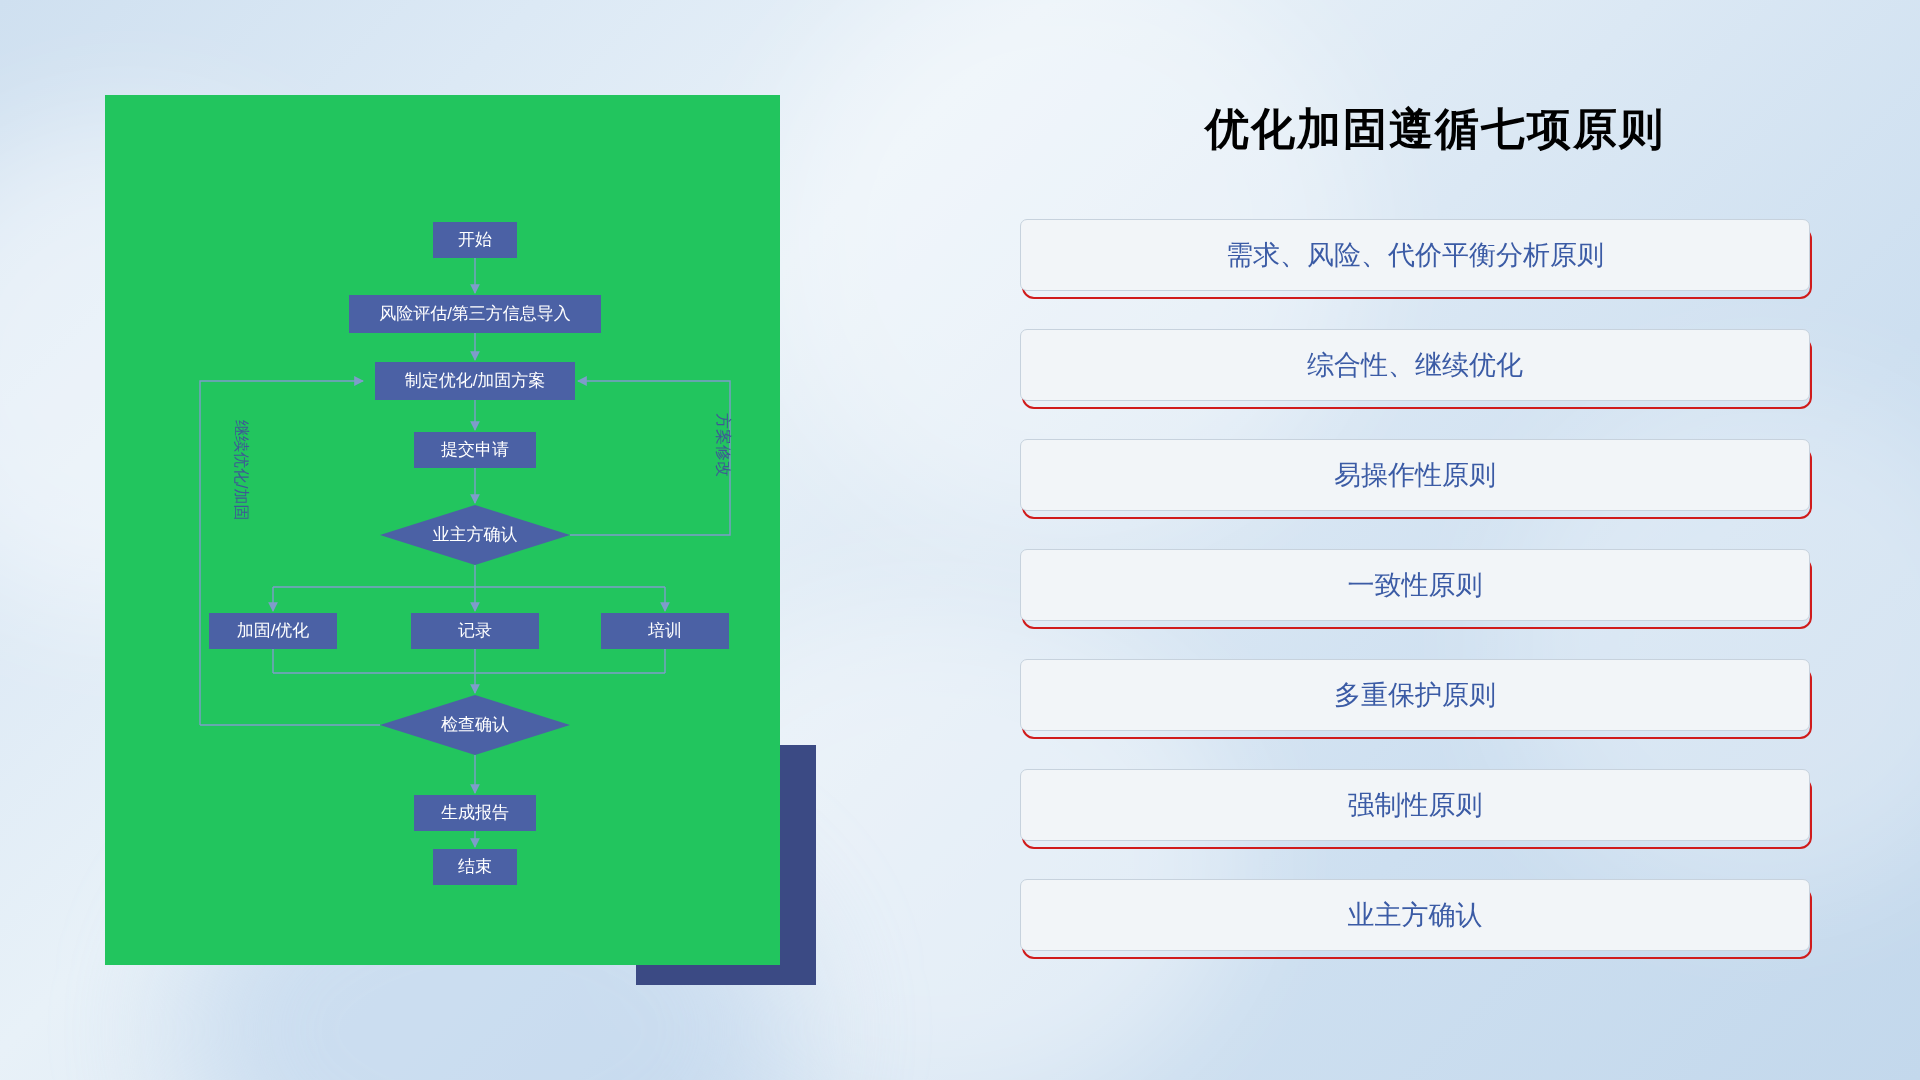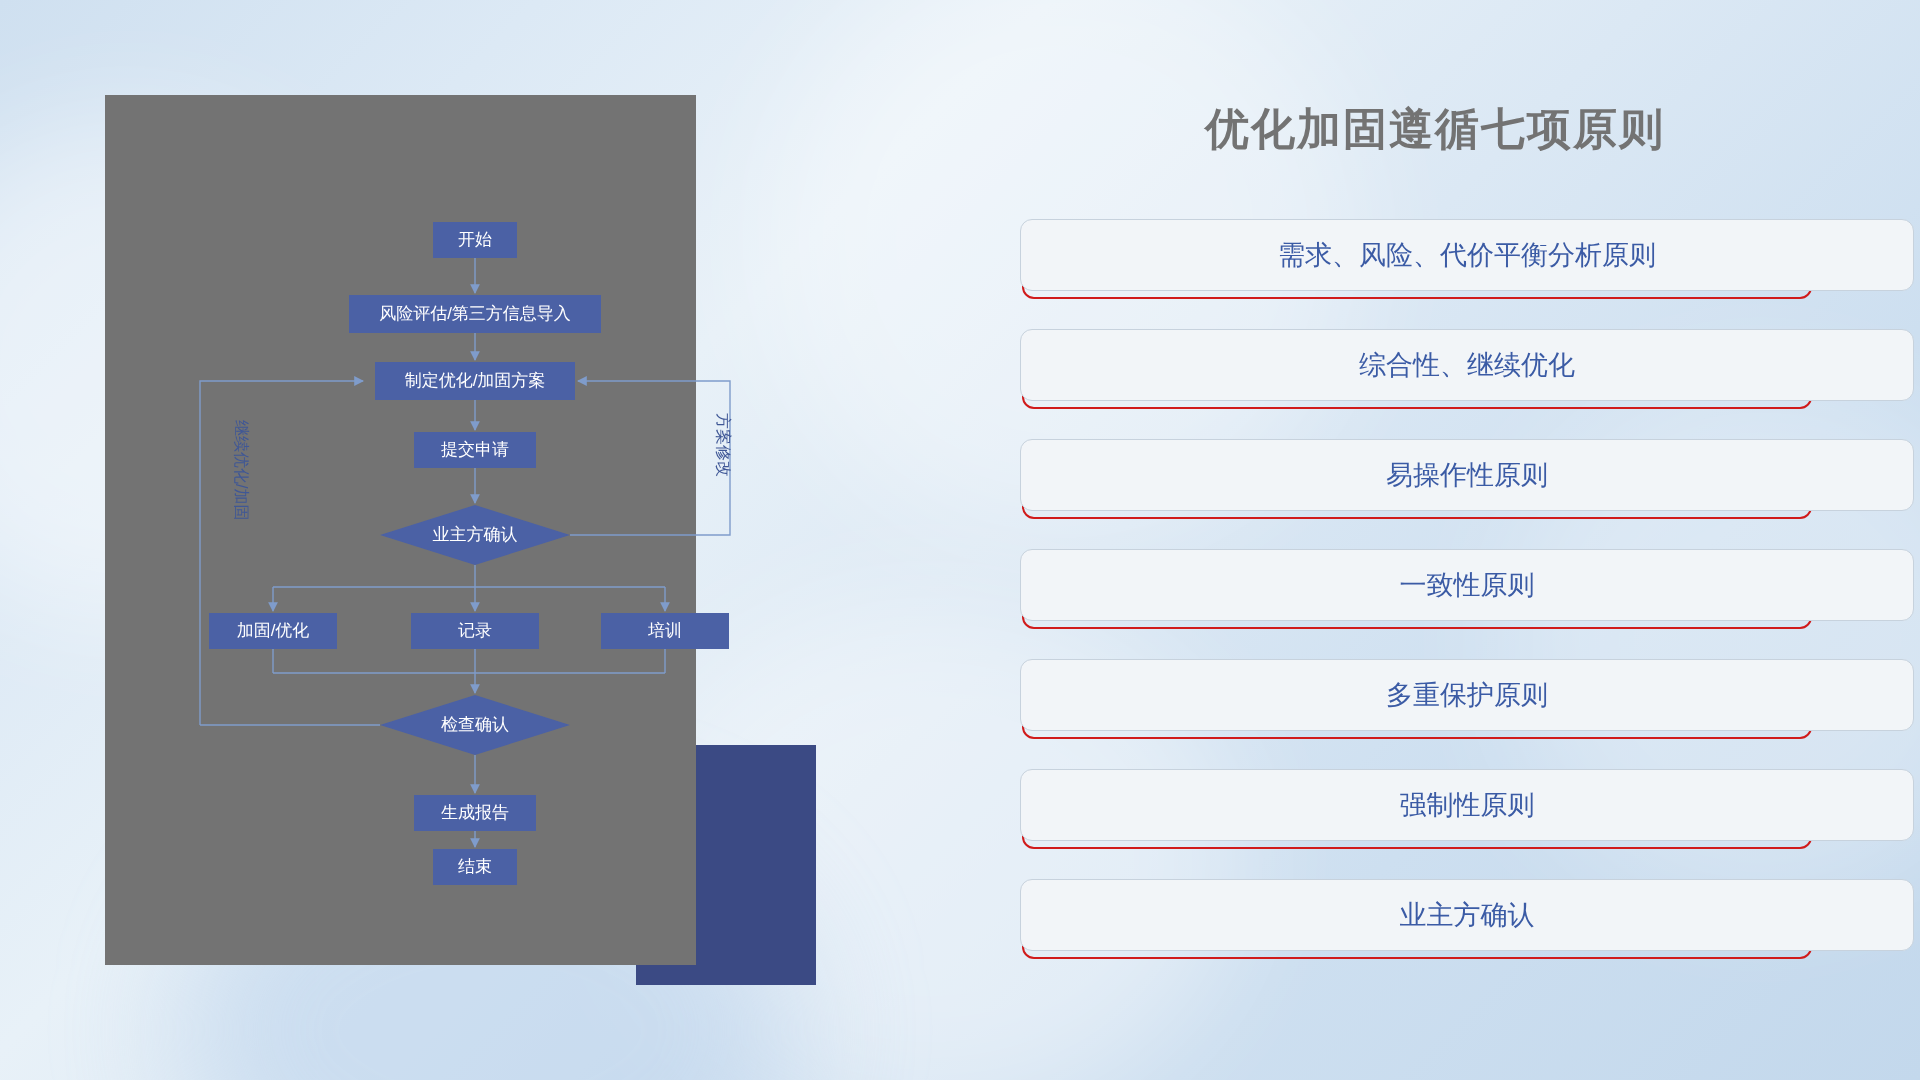--- a/index.html
+++ b/index.html
@@ -34,23 +34,23 @@
     top: 745px;
     width: 180px;
     height: 240px;
     background: #3b4a84;
     z-index: 1;
   }
   #flow-card {
     position: absolute;
     left: 105px;
     top: 95px;
-    width: 591px;
+    width: 675px;
     height: 870px;
-    background: #737373;
+    background: #22c55e;
     z-index: 2;
   }
   #flow-svg { position: absolute; left: 0; top: 0; }
 
   .node-label {
     font-size: 17px;
     fill: #ffffff;
     font-family: "Liberation Sans", sans-serif;
     dominant-baseline: middle;
     text-anchor: middle;
@@ -65,21 +65,21 @@
   #right-panel {
     position: absolute;
     left: 1020px;
     top: 100px;
     width: 830px;
     z-index: 3;
   }
   #panel-title {
     font-size: 44px;
     font-weight: bold;
-    color: #737373;
+    color: #000000;
     text-align: center;
     letter-spacing: 2px;
     margin: 0 0 60px 0;
     font-family: "Liberation Sans", sans-serif;
   }
   .principle-row {
     position: relative;
     height: 72px;
     margin-bottom: 38px;
   }
@@ -90,26 +90,26 @@
     width: 790px;
     height: 72px;
     border: 2px solid #d01b1b;
     border-radius: 12px;
     box-sizing: border-box;
   }
   .principle-card {
     position: absolute;
     left: 0;
     top: 0;
-    width: 894px;
+    width: 790px;
     height: 72px;
     box-sizing: border-box;
     background: #f2f5f8;
     border: 1px solid #c7d2dd;
-    border-radius: 12px;
+    border-radius: 7px;
     display: flex;
     align-items: center;
     justify-content: center;
     color: #3b5ba5;
     font-size: 27px;
     font-family: "Liberation Sans", sans-serif;
   }
 </style>
 </head>
 <body>

